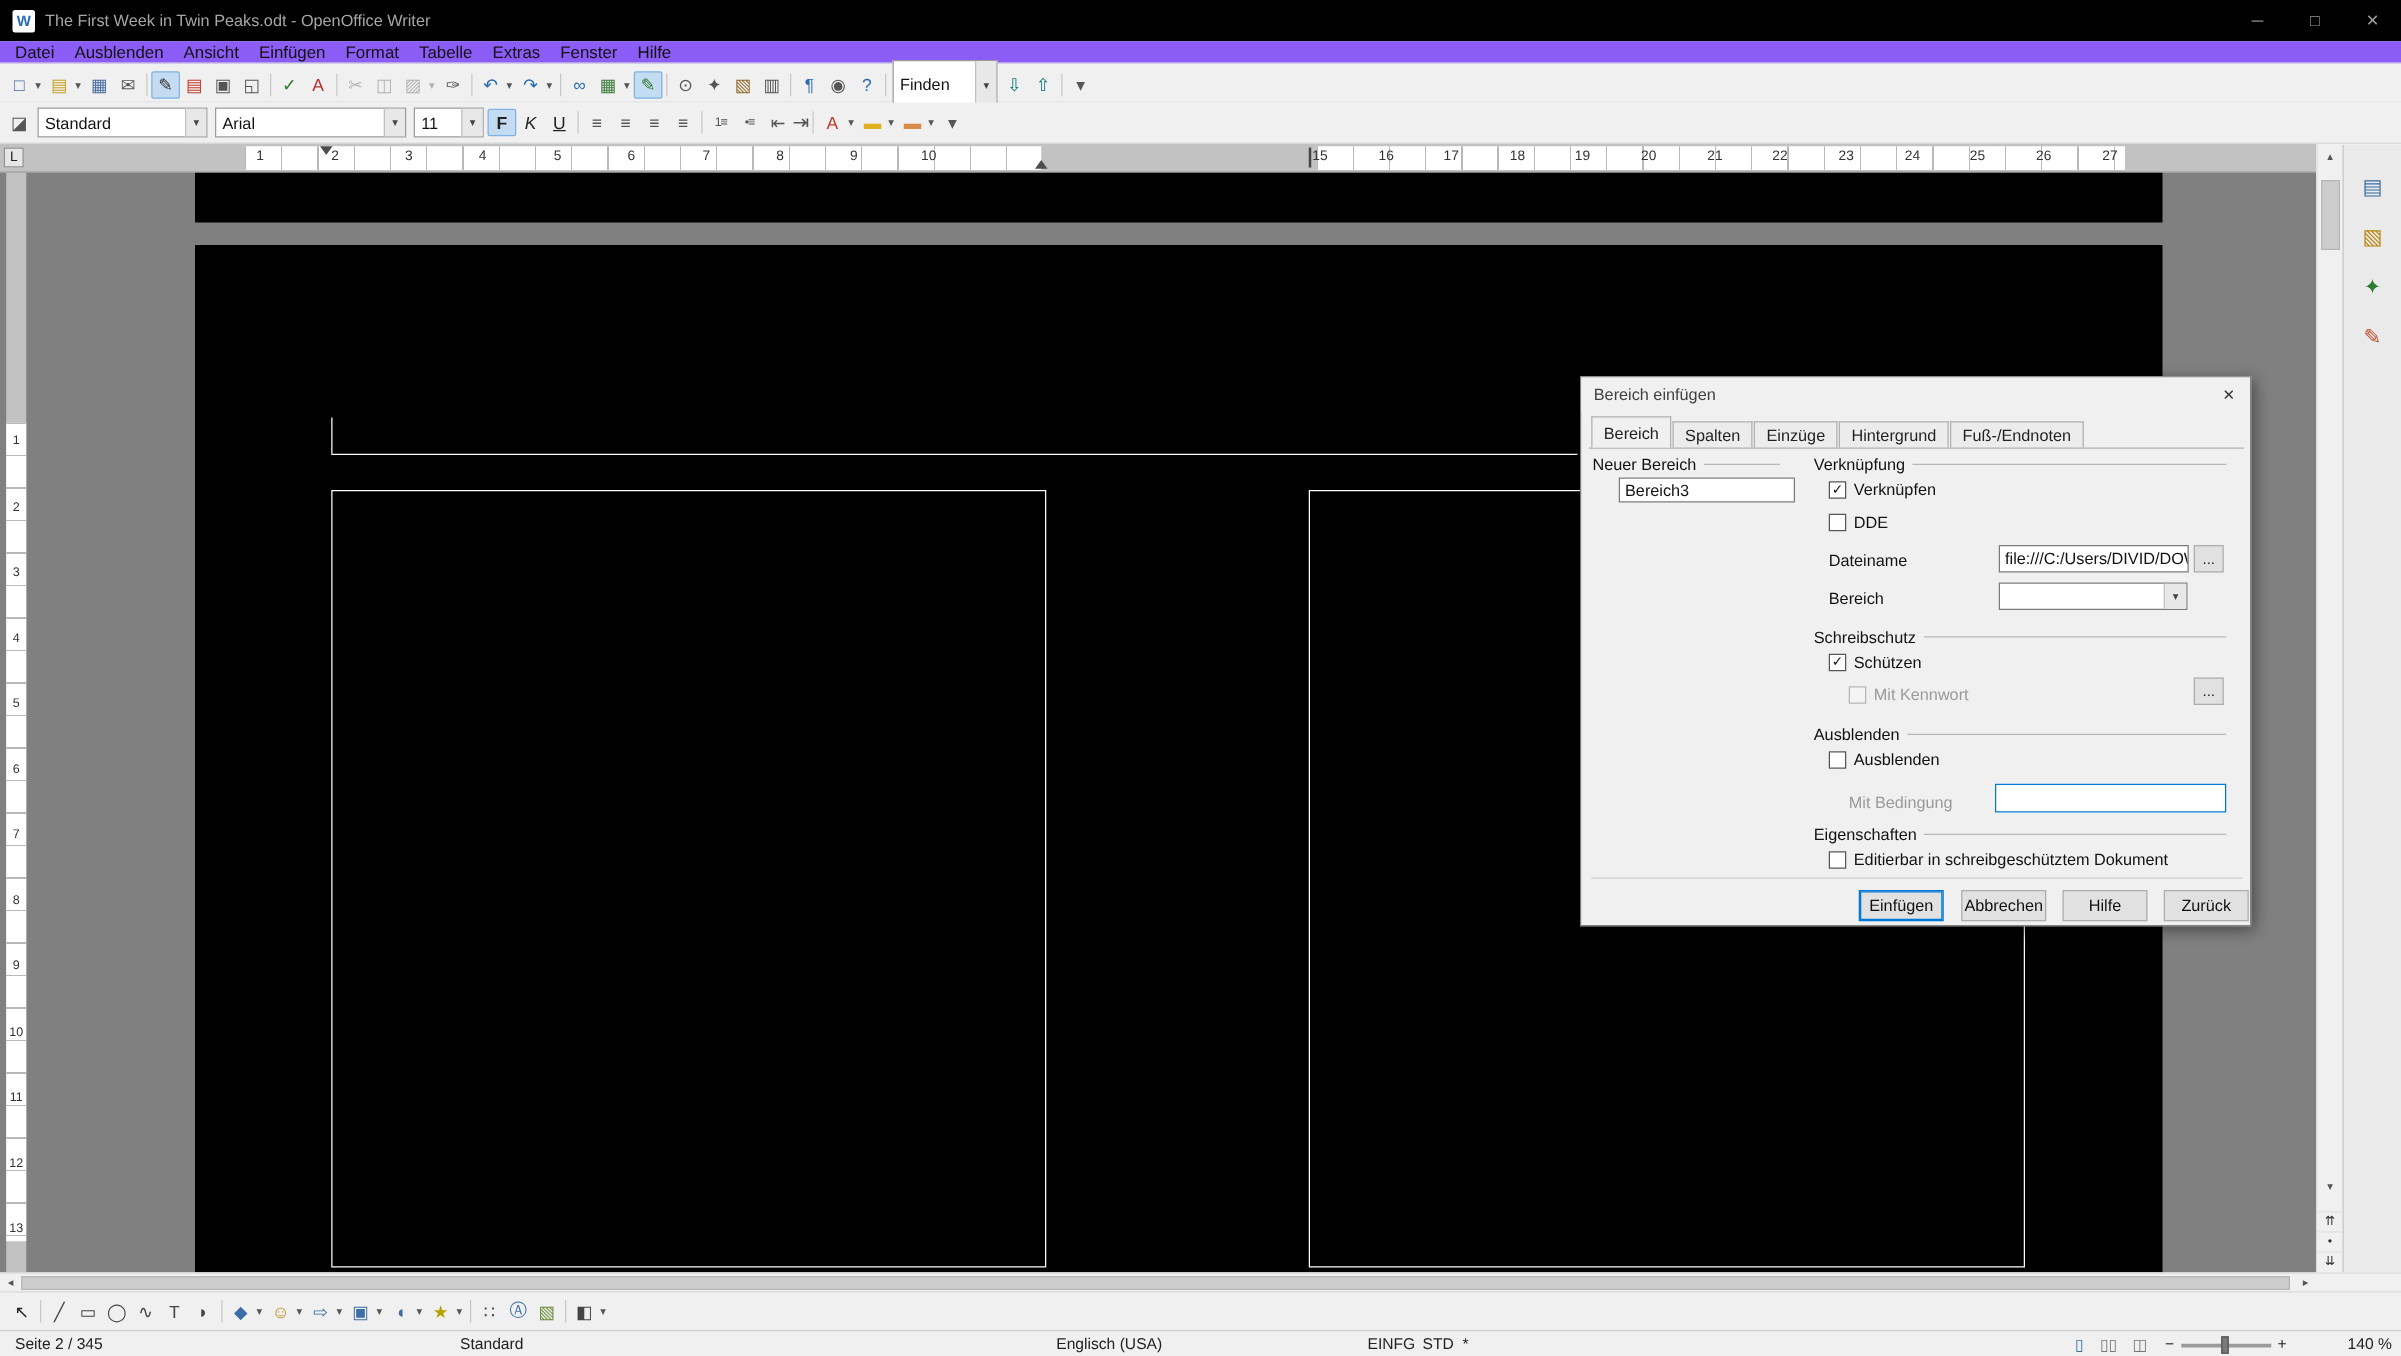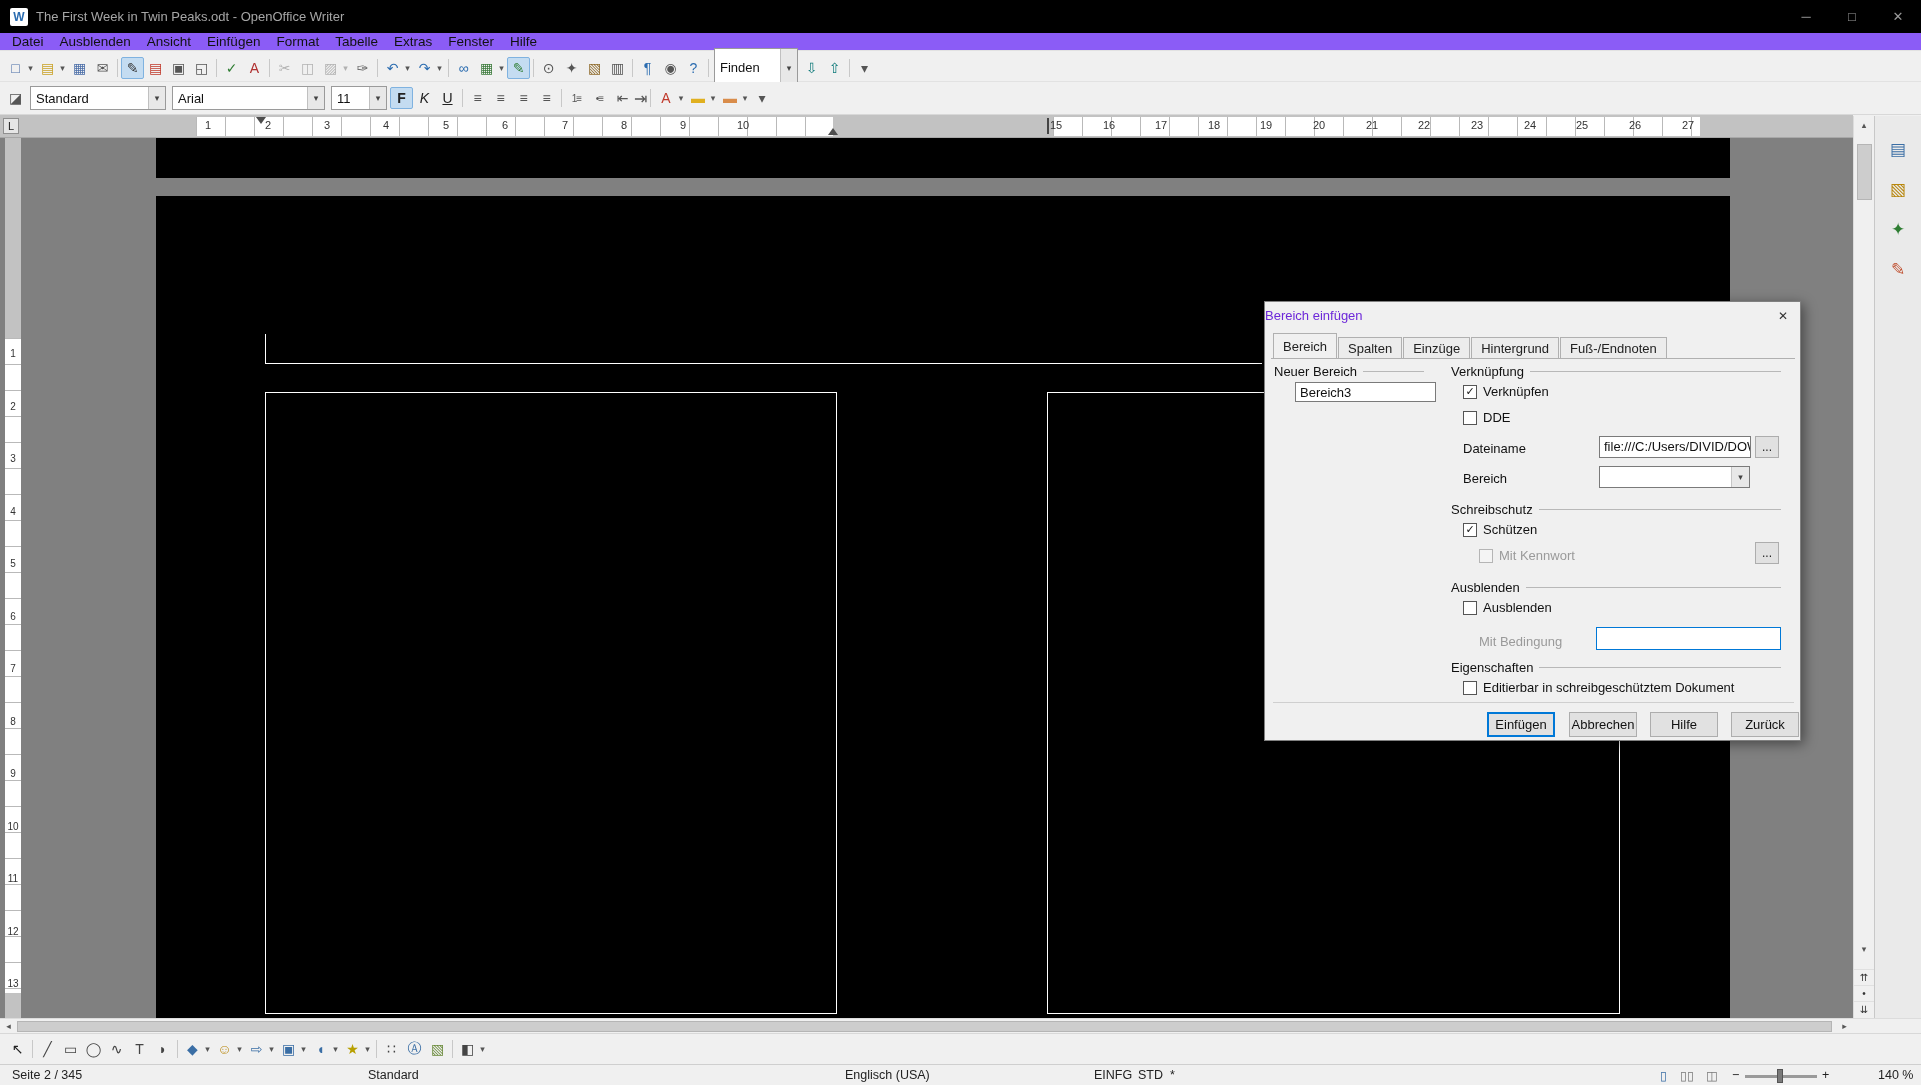--- a/index.html
+++ b/index.html
@@ -87,21 +87,21 @@
 
   
   .statusbar { position: absolute; left: 0; top: 1064px; width: 100%; height: 21px; background: #f0f0f0; border-top: 1px solid #cfcfcf; font-size: 12.5px; color: #222; }
   .sb { position: absolute; top: 3px; }
   .zoom-track { position: absolute; left: 1745px; top: 10px; width: 72px; height: 3px; background: #9a9a9a; }
   .zoom-thumb { position: absolute; left: 1777px; top: 4px; width: 6px; height: 14px; background: #7a7a7a; border: 1px solid #555; }
 
   
   .dialog { position: absolute; left: 1264px; top: 301px; width: 537px; height: 440px; background: #f0f0f0; border: 1px solid #808080; box-shadow: 3px 3px 12px rgba(0,0,0,.45); z-index: 50; }
   .dlg-titlebar { position: absolute; left: 0; top: 0; width: 100%; height: 27px; background: #f0f0f0; display: flex; align-items: center; }
-  .dlg-title { font-size: 13px; color: #6d28d9; }
+  .dlg-title { font-size: 13px; color: #404040; padding-left: 10px; }
   .dlg-close { position: absolute; right: 8px; top: 5px; width: 18px; height: 18px; display: flex; align-items: center; justify-content: center; font-size: 12px; color: #333; }
   .dlg-tabs { position: absolute; left: 8px; top: 31px; display: flex; align-items: flex-end; }
   .tab { font-size: 13px; padding: 3px 9px; border: 1px solid #b0b0b0; border-bottom: none; background: #ececec; margin-right: 1px; color: #222; height: 21px; }
   .tab.active { background: #f0f0f0; height: 25px; padding-top: 5px; position: relative; z-index: 2; }
   .tab-line { position: absolute; left: 6px; top: 56px; width: 524px; height: 1px; background: #b0b0b0; }
   .ghdr { position: absolute; display: flex; align-items: center; font-size: 13px; color: #111; }
   .ghdr .gl { flex: 1; height: 1px; background: #b8b8b8; margin-left: 6px; }
   .txt-input { position: absolute; background: #fff; border: 1px solid #7a7a7a; font-size: 13px; padding: 2px 4px; color: #111; white-space: nowrap; overflow: hidden; }
   .cond-input { border: 1px solid #0078d7; }
   .sec-list { position: absolute; left: 30px; top: 101px; width: 141px; height: 243px; background: #fff; border: 1px solid #7a7a7a; font-size: 13px; padding-top: 1px; }

